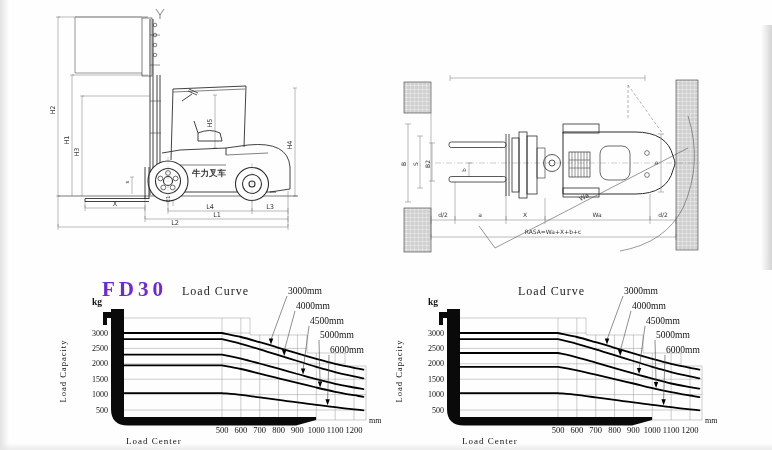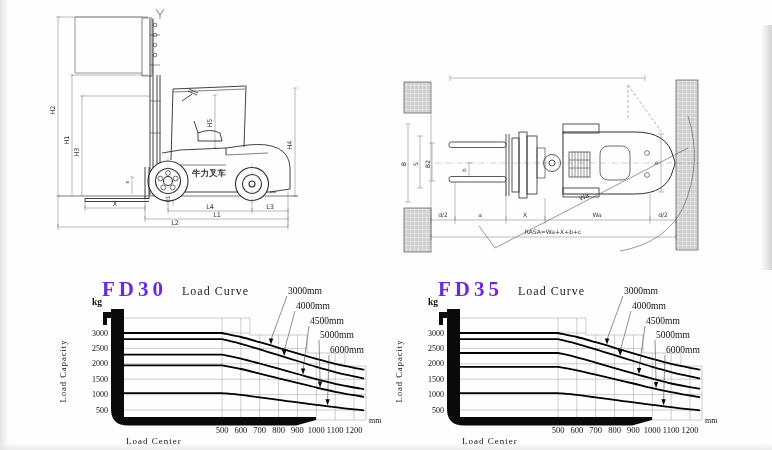--- a/index.html
+++ b/index.html
@@ -249,21 +249,20 @@
           <text x="239.428" y="160" font-size="8.5" text-anchor="middle">900</text>
           <text x="258.28499999999997" y="160" font-size="8.5" text-anchor="middle">1000</text>
           <text x="277.142" y="160" font-size="8.5" text-anchor="middle">1100</text>
           <text x="295.999" y="160" font-size="8.5" text-anchor="middle">1200</text>
           <text font-size="8.5" text-anchor="middle" letter-spacing="1" transform="translate(8,98) rotate(-90)">Load Capacity</text>
           <text x="68" y="171" font-size="9" letter-spacing="1">Load Center</text>
         </g>
       </svg>
     </div>
   <div class="chart" id="chart-1">
-    <div class="chart-title">FD35</div>
     <div class="chart-subtitle">Load Curve</div>
   <svg width="350" height="177" viewBox="0 0 350 177" style="position:absolute;left:0;top:0;">
         <g stroke="#9a9a9a" stroke-width="0.5" fill="none">
           <path d="M65,45 H192 V62 H249 V80 H287 V93 H308"></path>
           <line x1="65" y1="60" x2="192" y2="60"></line>
           <line x1="65" y1="75.4" x2="249" y2="75.4"></line>
           <line x1="65" y1="90.8" x2="287" y2="90.8"></line>
           <line x1="65" y1="106.2" x2="308" y2="106.2"></line>
           <line x1="65" y1="121.6" x2="308" y2="121.6"></line>
           <line x1="65" y1="137" x2="308" y2="137"></line>

